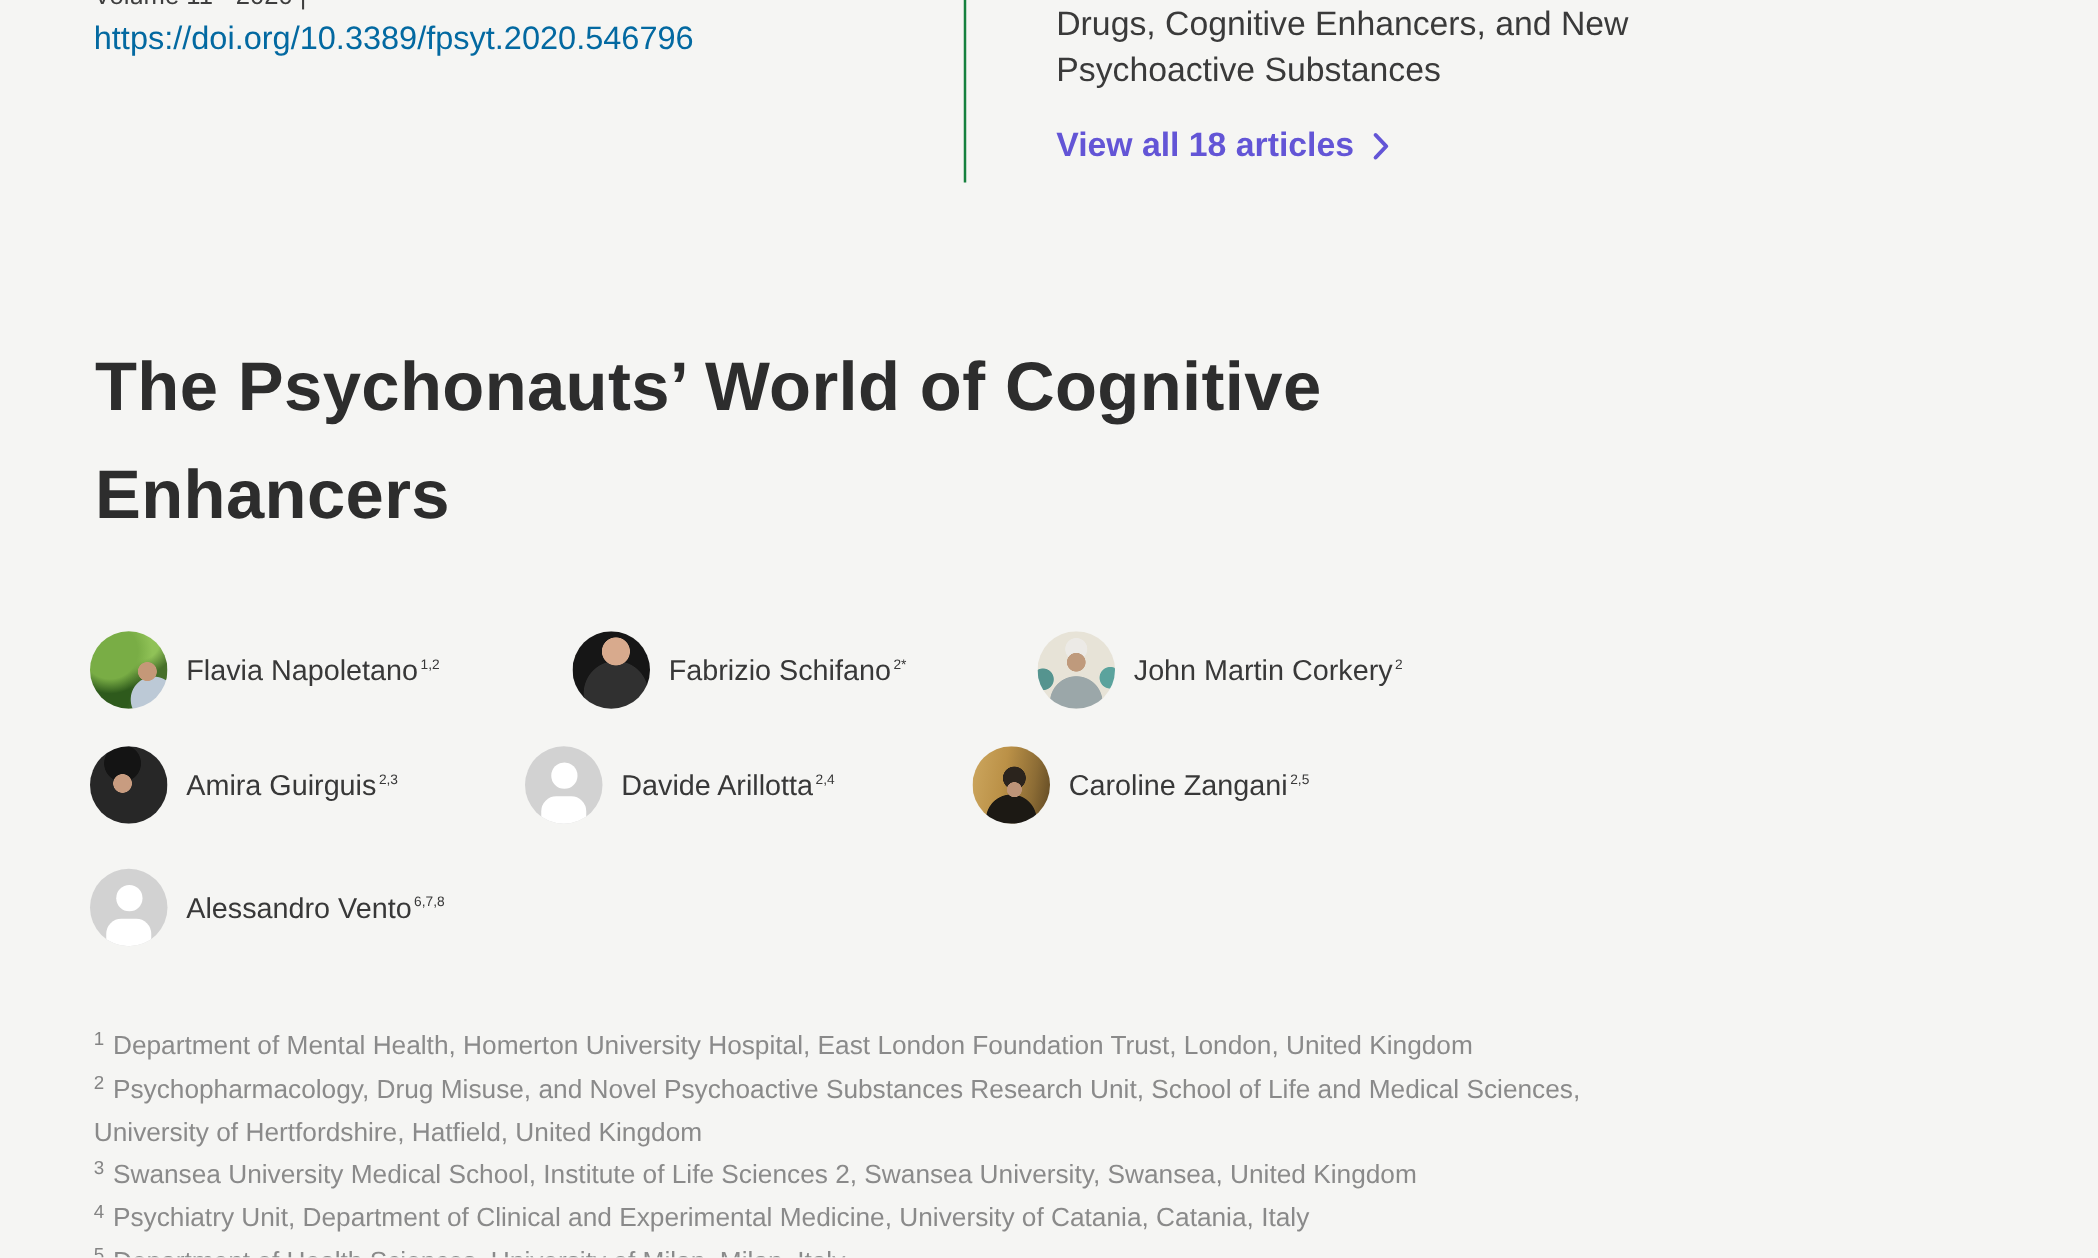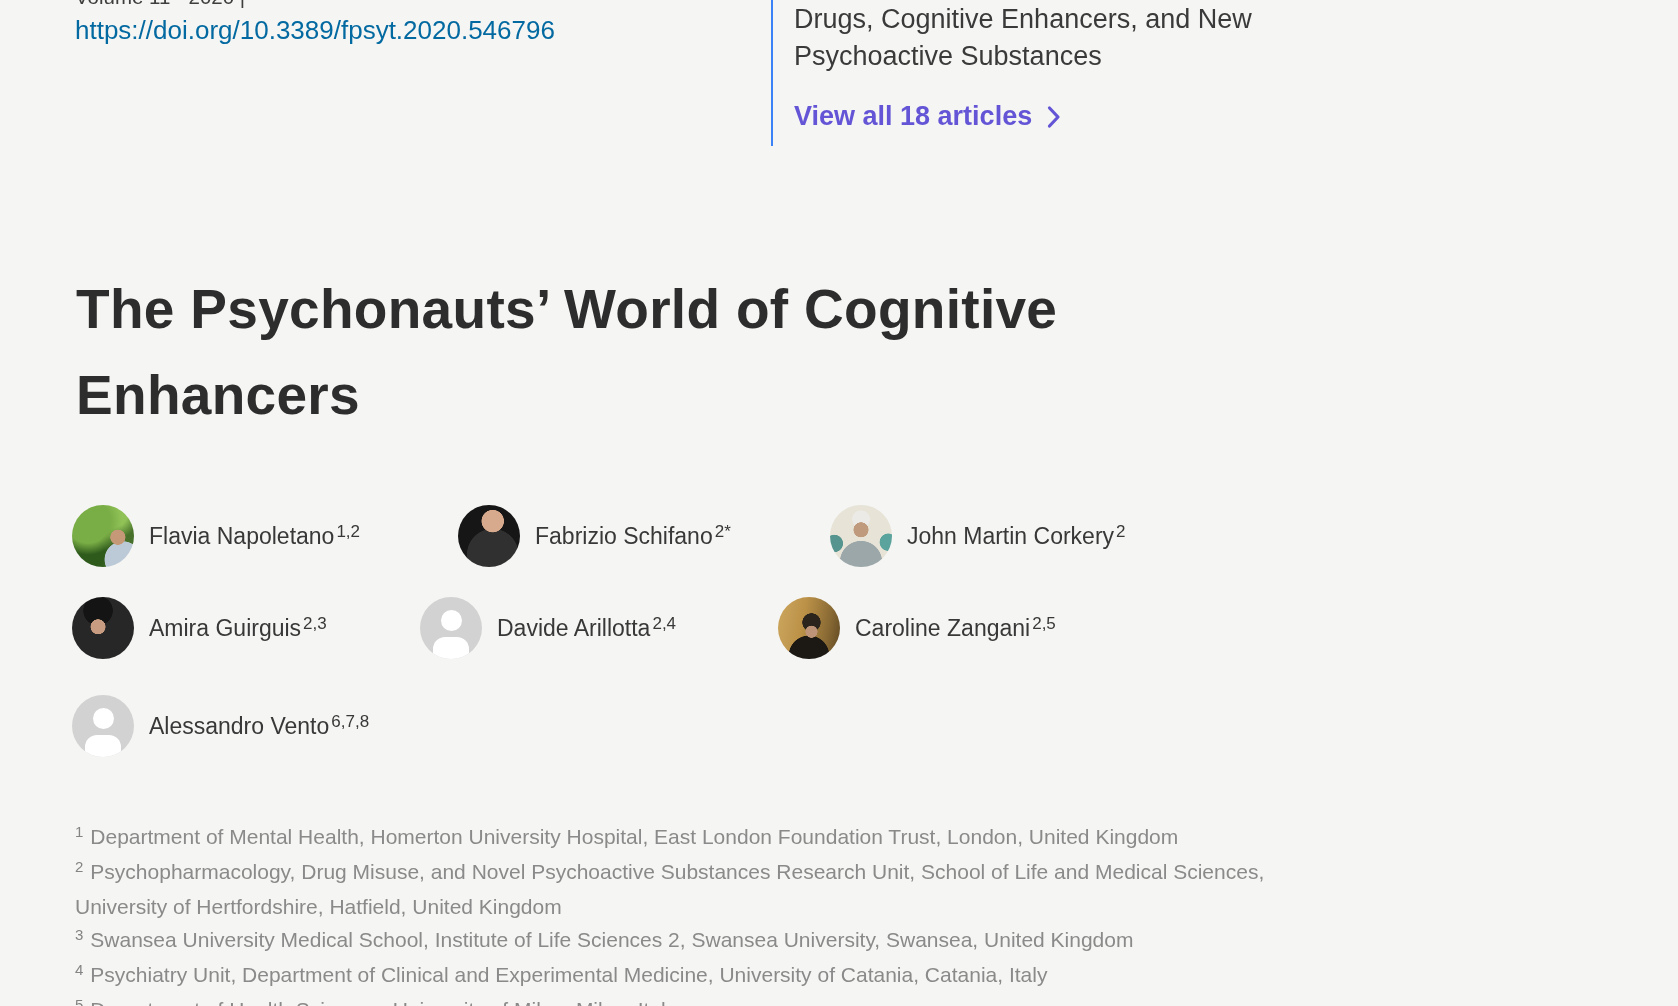--- a/index.html
+++ b/index.html
@@ -37,22 +37,22 @@
     cursor: pointer;
   }
 
   
   .topic-col {
     position: absolute;
     left: 771px;
     top: 0;
     width: 640px;
     height: 146px;
-    border-left: 2px solid #3b82f6;
-    padding-left: 21px;
+    border-left: 2px solid #15803d;
+    padding-left: 72px;
   }
   .topic-title {
     margin-top: 1px;
     width: 560px;
     font-size: 27px;
     line-height: 37px;
     color: #3a3a3a;
   }
   .view-all {
     display: inline-flex;
@@ -94,21 +94,21 @@
     flex: 0 0 62px;
     position: relative;
   }
   .author-name {
     margin-left: 15px;
     font-size: 23px;
     color: #383838;
     white-space: nowrap;
   }
   .author-sup {
-    font-size: 17px;
+    font-size: 11px;
     position: relative;
     top: -10px;
     margin-left: 2px;
     color: #383838;
     margin-top: 12px;
   }
 
   
   .av-foliage {
     background:

